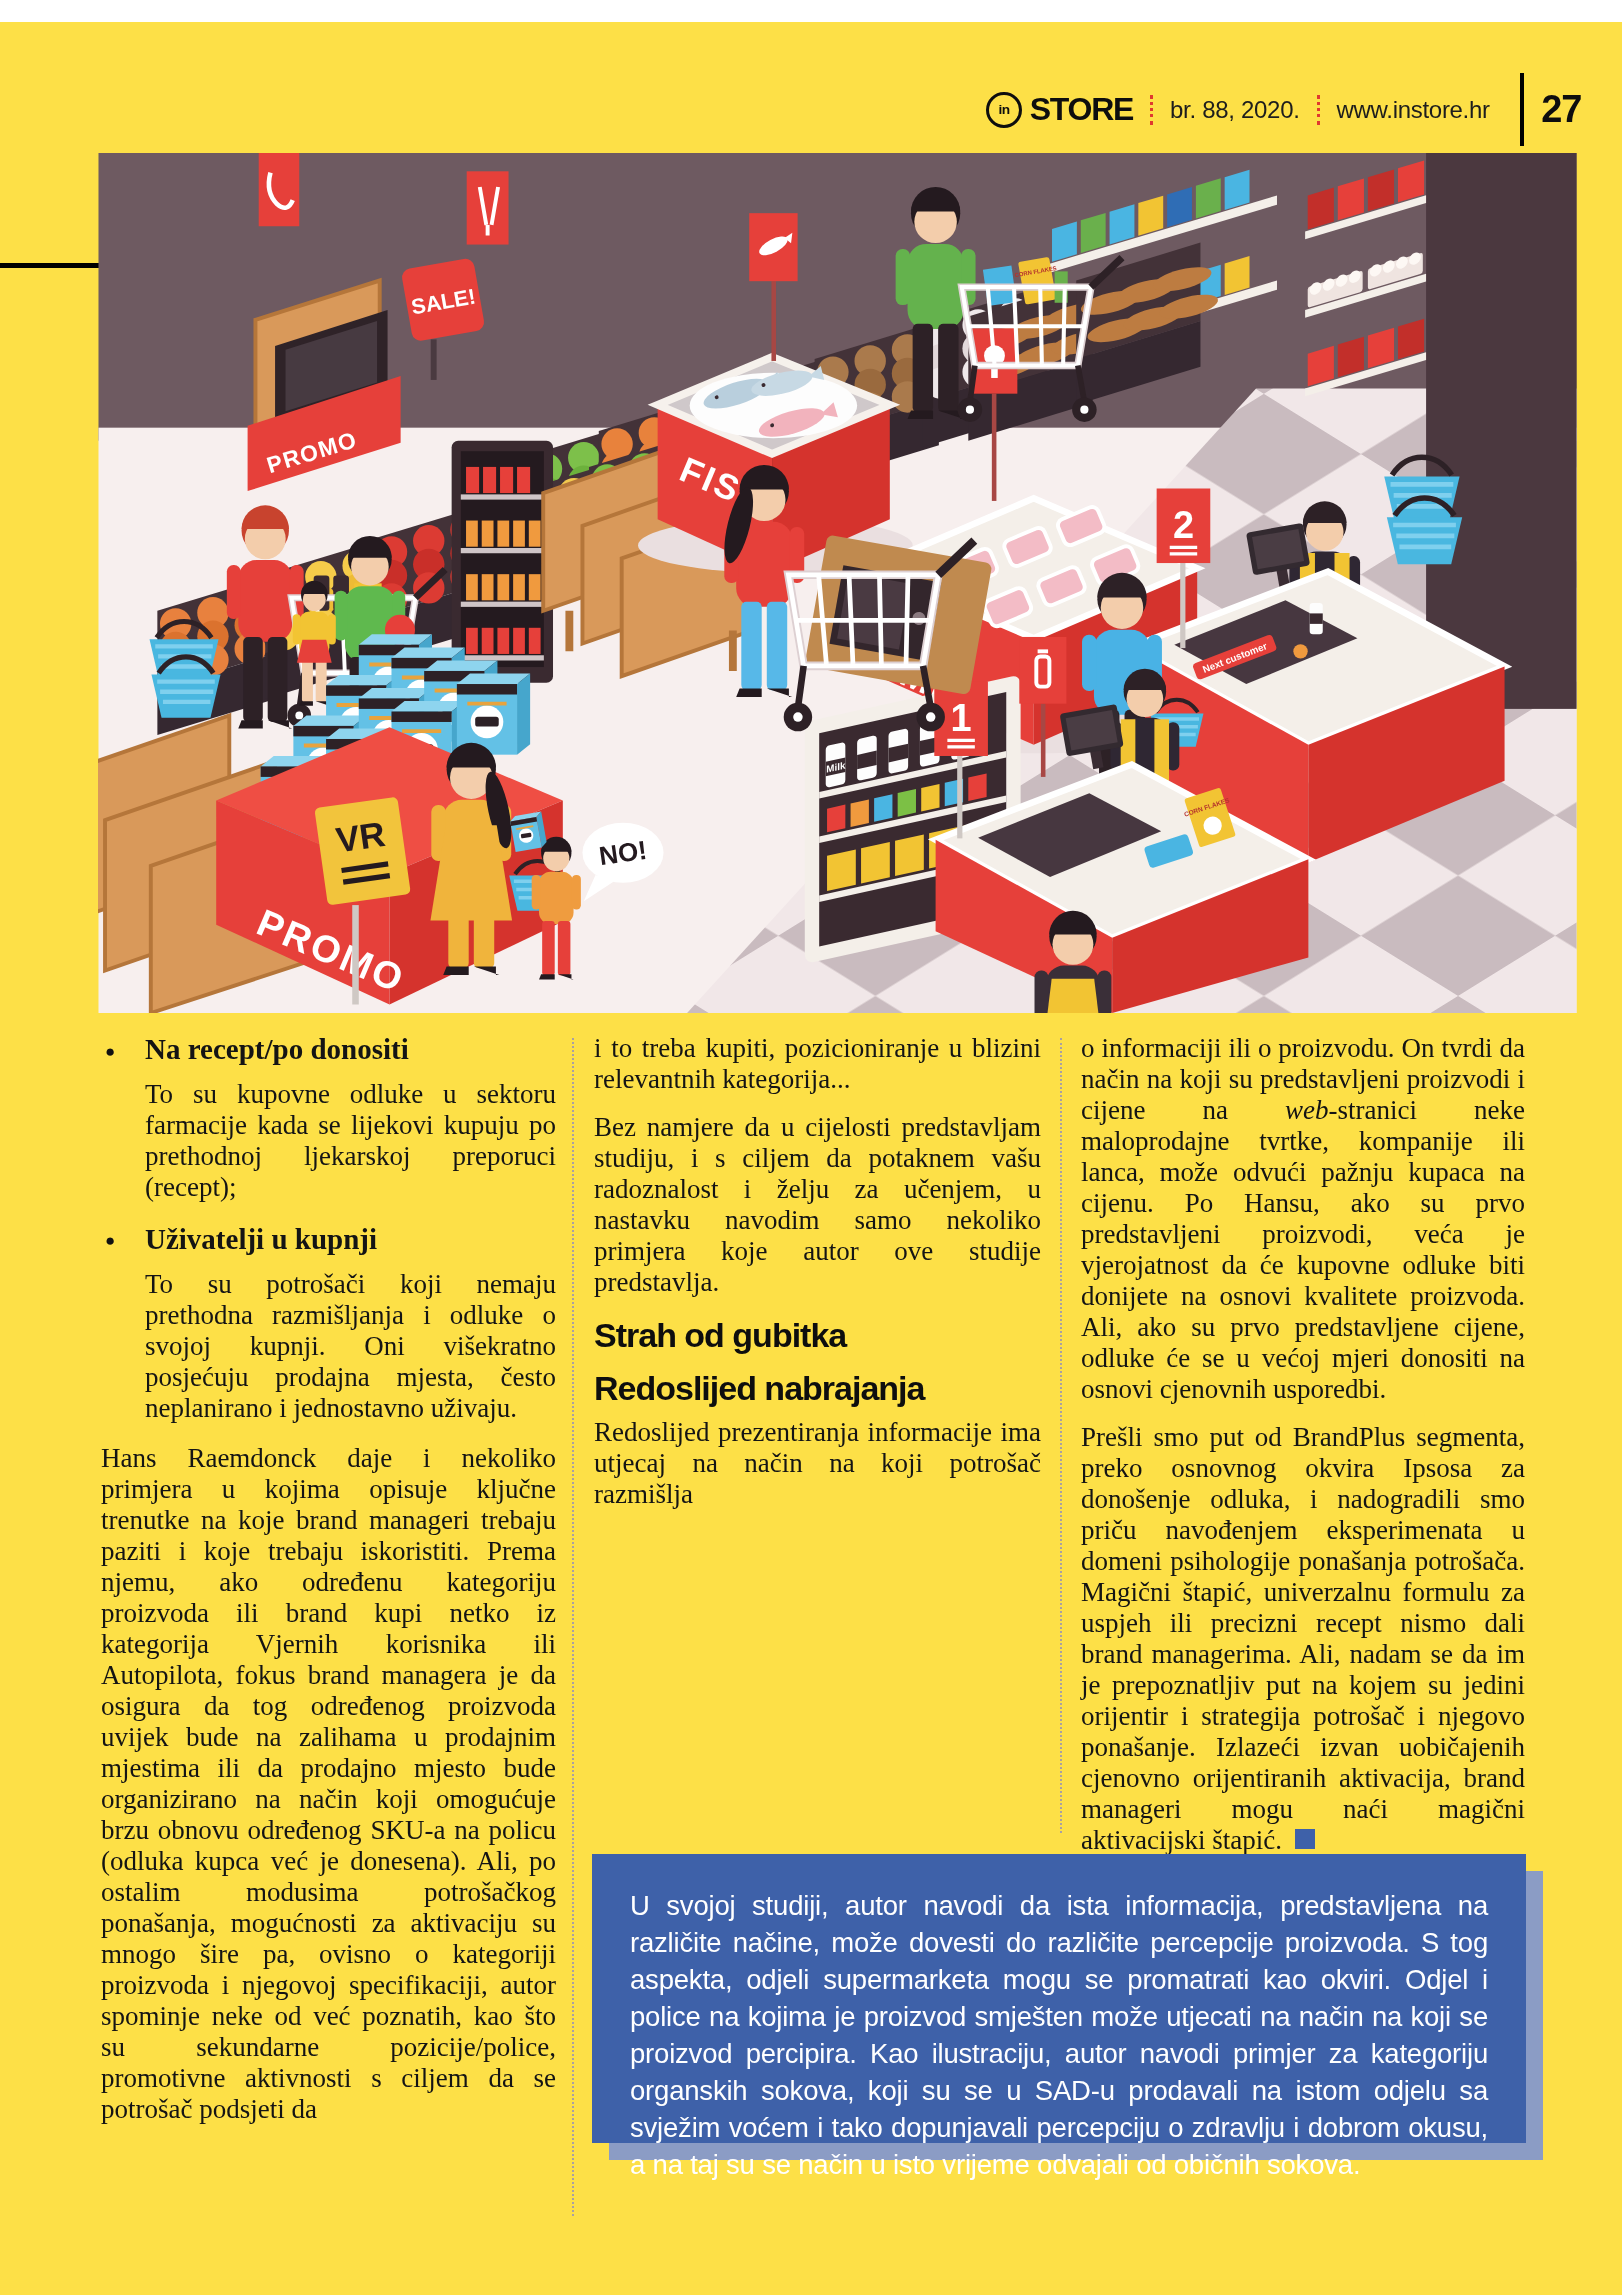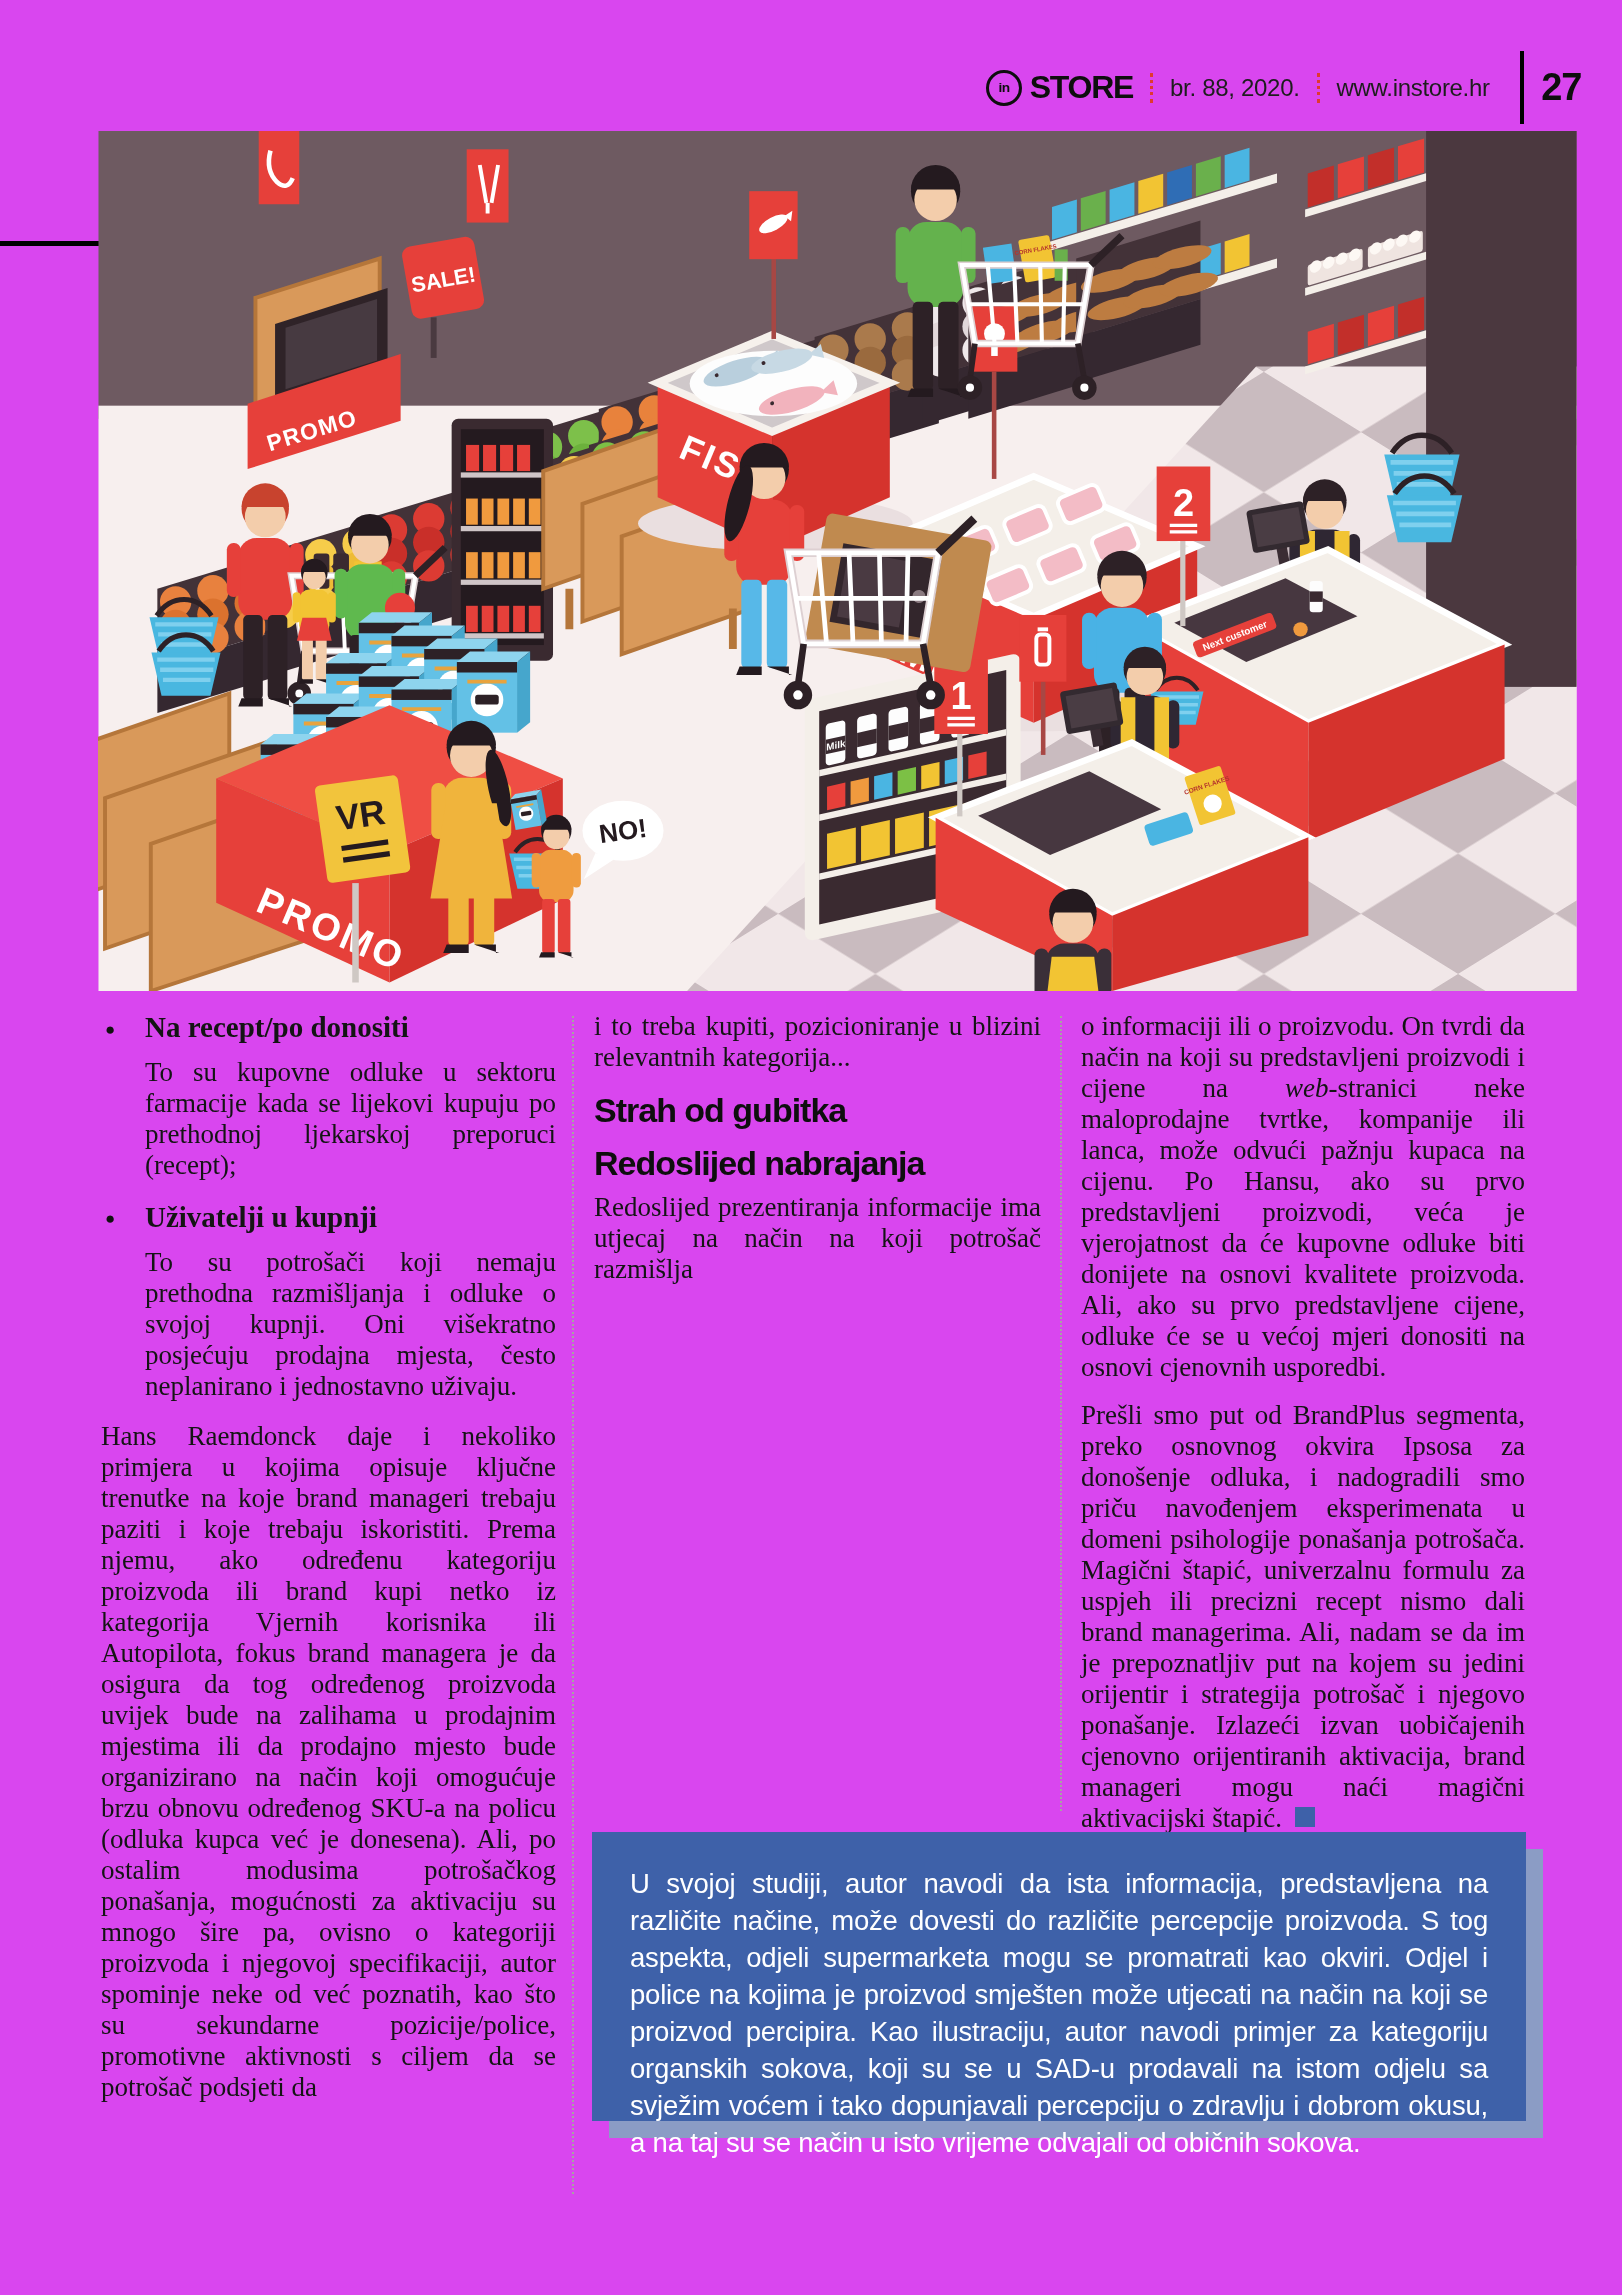--- a/index.html
+++ b/index.html
@@ -1,17 +1,17 @@
 <!DOCTYPE html>
 <html lang="hr" style="font-size:10.5px"><head>
 <meta charset="utf-8">
 <style>
   html,body{margin:0;padding:0;background:#fff;}
   body{width:1623px;height:2295px;position:relative;font-family:"Liberation Serif",serif;color:#141414;}
-  .page{position:absolute;inset:0;overflow:hidden;background:#d946ef;}
+  .page{position:absolute;inset:0;overflow:hidden;background:#fde047;margin-top:22px;}
   .fold-mark{position:absolute;left:0;top:241px;width:103px;height:5.2px;background:#000;}
 
   
   .header{position:absolute;top:51px;right:42px;display:flex;align-items:center;gap:17px;font-family:"Liberation Sans",sans-serif;}
   .logo{display:flex;align-items:center;gap:7.9px;}
   .logo-circle{width:30px;height:30px;border:3.9px solid #0e0e0e;border-radius:50%;display:flex;align-items:center;justify-content:center;font-weight:bold;font-size:13.7px;letter-spacing:-0.7px;color:#0e0e0e;}
   .logo-text{font-size:32px;font-weight:bold;letter-spacing:-1.3px;color:#0e0e0e;}
   .hsep{width:0;height:30px;border-left:3.9px dotted #e0392f;}
   .hmeta{font-size:24px;color:#1d1d1d;letter-spacing:-0.3px;}
   .hbar{width:4.6px;height:73px;background:#000;margin-left:13px;}
@@ -611,20 +611,21 @@
     </div>
     <div class="bullet-item">
       <div class="bhead">Uživatelji u kupnji</div>
       <div class="para">To su potrošači koji nemaju prethodna razmišljanja i odluke o svojoj kupnji. Oni višekratno posjećuju prodajna mjesta, često neplanirano i jednostavno uživaju.</div>
     </div>
     <p class="para">Hans Raemdonck daje i nekoliko primjera u kojima opisuje ključne trenutke na koje brand manageri trebaju paziti i koje trebaju iskoristiti. Prema njemu, ako određenu kategoriju proizvoda ili brand kupi netko iz kategorija Vjernih korisnika ili Autopilota, fokus brand managera je da osigura da tog određenog proizvoda uvijek bude na zalihama u prodajnim mjestima ili da prodajno mjesto bude organizirano na način koji omogućuje brzu obnovu određenog SKU-a na policu (odluka kupca već je donesena). Ali, po ostalim modusima potrošačkog ponašanja, mogućnosti za aktivaciju su mnogo šire pa, ovisno o kategoriji proizvoda i njegovoj specifikaciji, autor spominje neke od već poznatih, kao što su sekundarne pozicije/police, promotivne aktivnosti s ciljem da se potrošač podsjeti da</p>
   </div>
 
   <div class="col col2">
     <p class="para">i to treba kupiti, pozicioniranje u blizini relevantnih kategorija...</p>
+    <p class="para">Bez namjere da u cijelosti predstavljam studiju, i s ciljem da potaknem vašu radoznalost i želju za učenjem, u nastavku navodim samo nekoliko primjera koje autor ove studije predstavlja.</p>
     <h3 class="subhead">Strah od gubitka</h3>
     <h3 class="subhead">Redoslijed nabrajanja</h3>
     <p class="para">Redoslijed prezentiranja informacije ima utjecaj na način na koji potrošač razmišlja</p>
   </div>
 
   <div class="col col3">
     <p class="para"><span>o informaciji ili o proizvodu. On tvrdi da način na koji su predstavljeni proizvodi i cijene na </span><i>web</i><span>-stranici neke maloprodajne tvrtke, kompanije ili lanca, može odvući pažnju kupaca na cijenu. Po Hansu, ako su prvo predstavljeni proizvodi, veća je vjerojatnost da će kupovne odluke biti donijete na osnovi kvalitete proizvoda. Ali, ako su prvo predstavljene cijene, odluke će se u većoj mjeri donositi na osnovi cjenovnih usporedbi.</span></p>
     <p class="para"><span>Prešli smo put od BrandPlus segmenta, preko osnovnog okvira Ipsosa za donošenje odluka, i nadogradili smo priču navođenjem eksperimenata u domeni psihologije ponašanja potrošača. Magični štapić, univerzalnu formulu za uspjeh ili precizni recept nismo dali brand managerima. Ali, nadam se da im je prepoznatljiv put na kojem su jedini orijentir i strategija potrošač i njegovo ponašanje. Izlazeći izvan uobičajenih cjenovno orijentiranih aktivacija, brand manageri mogu naći magični aktivacijski štapić.</span><span class="endmark"></span></p>
   </div>
 

